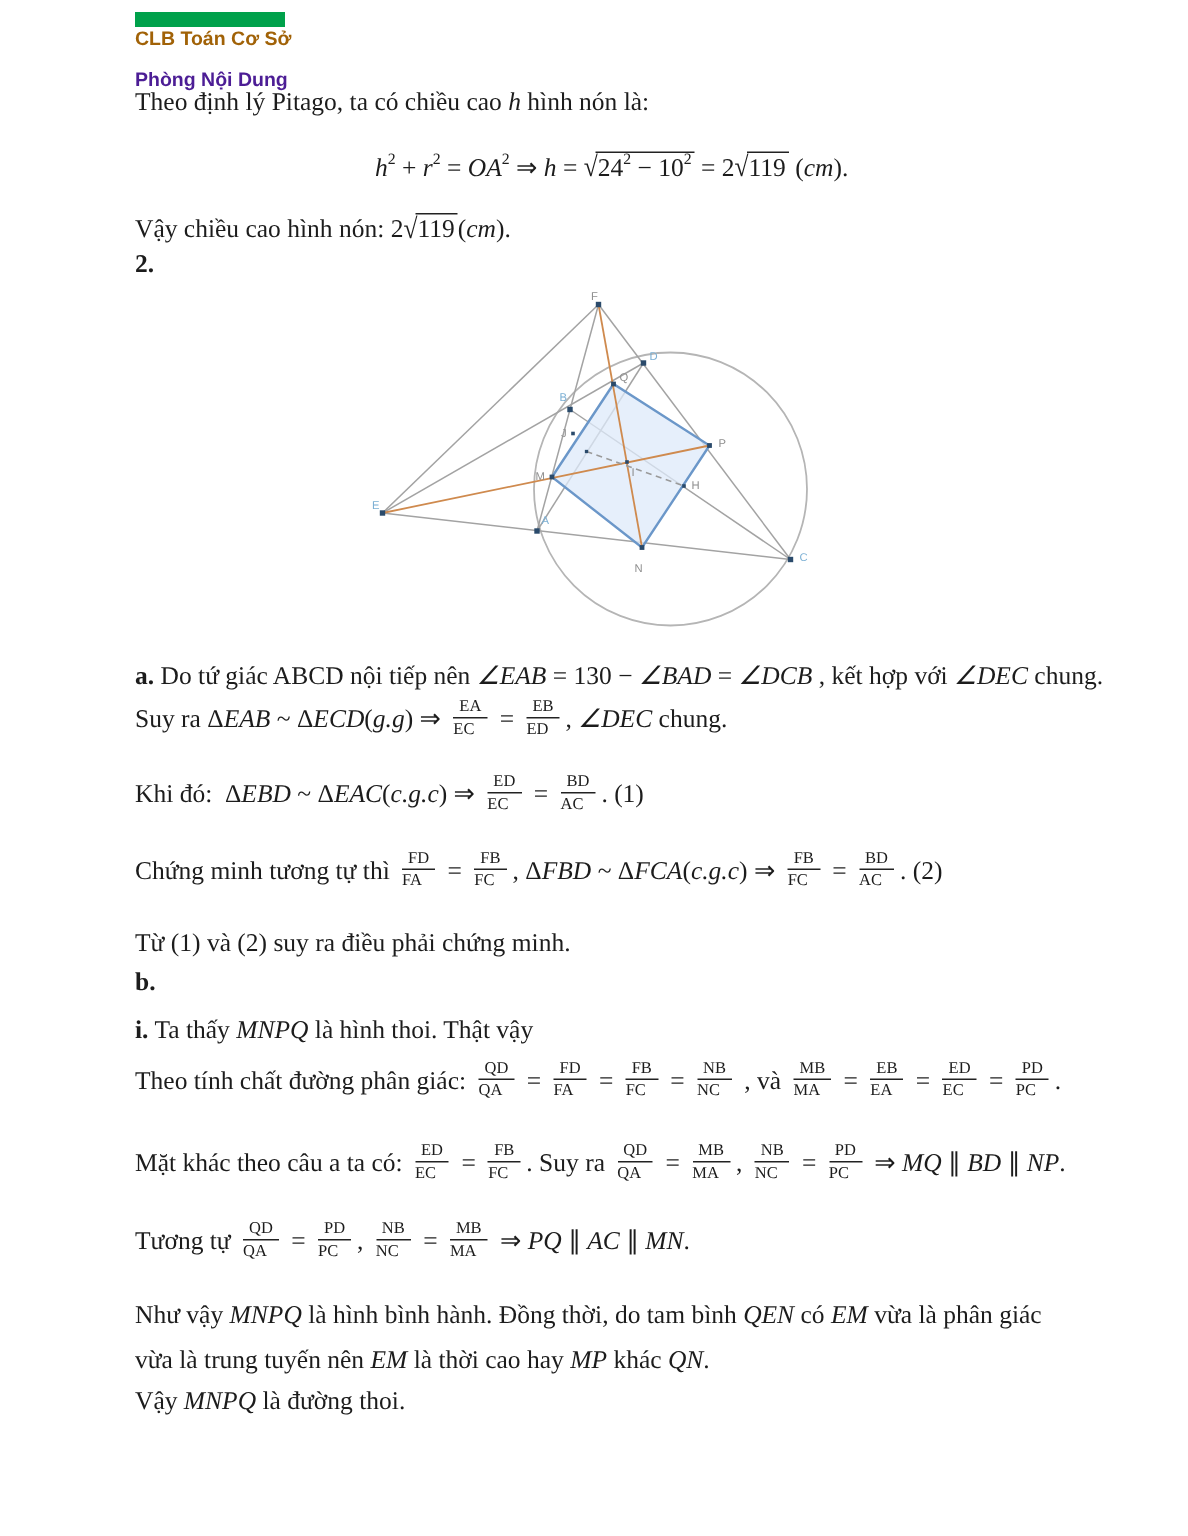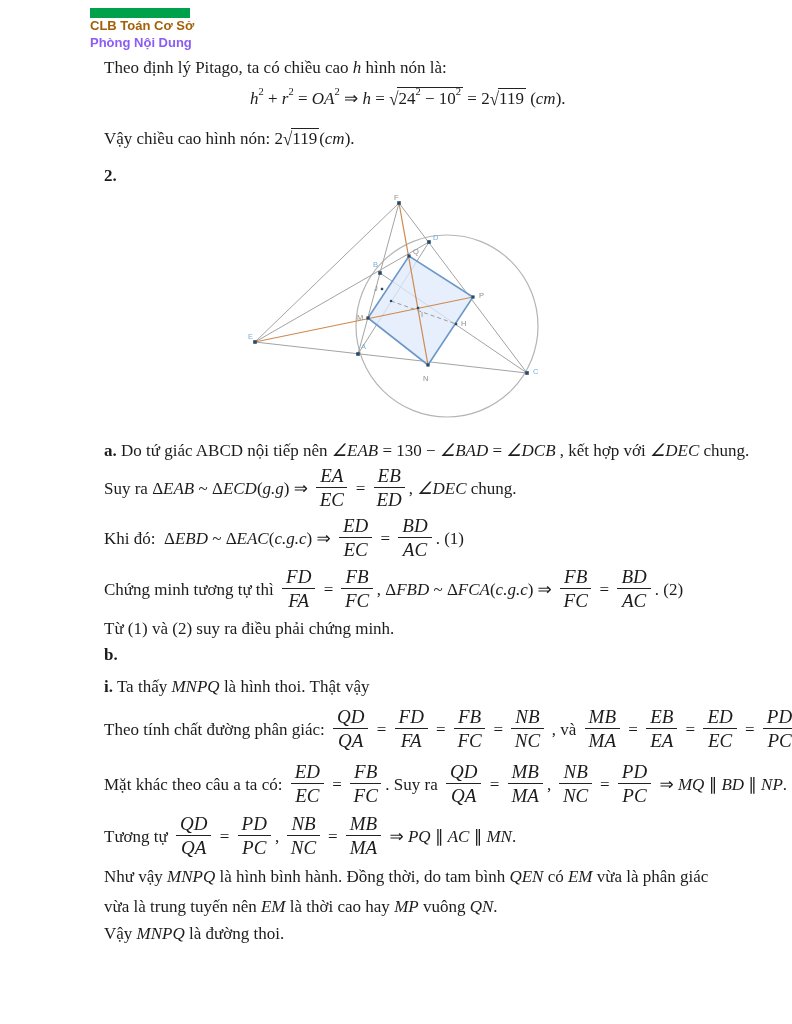--- a/index.html
+++ b/index.html
@@ -1,41 +1,41 @@
 <!DOCTYPE html>
 <html><head>
 <meta charset="utf-8">
 <style>
   html,body{margin:0;padding:0;}
   body{width:792px;height:1024px;background:#ffffff;position:relative;overflow:hidden;
        font-family:"Liberation Serif",serif;color:#1c1c1c;}
   .hdr{position:absolute;left:90px;font-family:"Liberation Sans",sans-serif;
        font-weight:bold;font-size:13px;line-height:15px;white-space:nowrap;}
   .banner{position:absolute;left:90px;top:8px;width:100px;height:10px;background:#00a14b;}
-  .row{position:absolute;left:104px;font-size:17px;white-space:nowrap;}
+  .row{position:absolute;left:90px;font-size:17px;white-space:nowrap;}
   .seg{white-space:pre;}
   .it{font-style:italic;}
   .bd{font-weight:bold;}
   sup{font-size:0.62em;position:relative;top:-0.15em;}
-  .frac{display:inline-block;vertical-align:middle;text-align:center;
-        font-size:19px;line-height:1.12;margin:0 4px;font-style:italic;position:relative;top:-2px;}
+  .frac{display:inline-block;vertical-align:middle;
+        font-size:11px;line-height:1.12;margin:0 4px;position:relative;top:-2px;}
   .frac .num{display:block;padding:0 4px 1px;border-bottom:1.2px solid #222;}
   .frac .den{display:block;padding-top:1px;}
   .sqrt{display:inline-block;white-space:nowrap;}
   .sqrt .rad{display:inline-block;transform:scaleY(1.12);margin-right:-1px;}
-  .sqrt .radicand{display:inline-block;border-top:1.3px solid #222;padding:0 2px 0 1px;}
+  .sqrt .radicand{display:inline-block;border-top:1.3px solid #222;padding:0 2px 0 1px;margin-top:14px;}
   .diagram{position:absolute;left:230px;top:188px;}
   .pt-label{font-family:"Liberation Sans",sans-serif;font-size:7.5px;}
 </style>
 </head>
 <body>
 
 <div class="banner"></div>
 <div class="hdr" style="top: 18px; color: #a16207;">CLB Toán Cơ Sở</div>
-<div class="hdr" style="top: 35px; color: #8b5cf6;">Phòng Nội Dung</div>
+<div class="hdr" style="top: 45px; color: #4c1d95;">Phòng Nội Dung</div>
 
 <div class="row" style="top:58px"><span class="seg">Theo định lý Pitago, ta có chiều cao </span><span class="seg it">h</span><span class="seg"> hình nón là:</span></div>
 <div class="row" style="top:87px;left:250px"><span class="seg it">h</span><sup>2</sup><span class="seg"> + </span><span class="seg it">r</span><sup>2</sup><span class="seg"> = </span><span class="seg it">OA</span><sup>2</sup><span class="seg"> ⇒ </span><span class="seg it">h</span><span class="seg"> = </span><span class="sqrt"><span class="rad">√</span><span class="radicand"><span class="seg">24</span><sup>2</sup><span class="seg"> − 10</span><sup>2</sup></span></span><span class="seg"> = 2</span><span class="sqrt"><span class="rad">√</span><span class="radicand"><span class="seg">119</span></span></span><span class="seg"> (</span><span class="seg it">cm</span><span class="seg">).</span></div>
 <div class="row" style="top:128px"><span class="seg">Vậy chiều cao hình nón: 2</span><span class="sqrt"><span class="rad">√</span><span class="radicand"><span class="seg">119</span></span></span><span class="seg">(</span><span class="seg it">cm</span><span class="seg">).</span></div>
 <div class="row" style="top:166px"><span class="seg bd">2.</span></div>
 
 <svg class="diagram" width="340" height="247" viewBox="0 0 340 247">
   <circle cx="217" cy="138" r="91" fill="none" stroke="#b5b5b5" stroke-width="1.2"></circle>
   <line x1="25" y1="154" x2="169" y2="15" stroke="#a3a3a3" stroke-width="1"></line>
   <line x1="169" y1="15" x2="297" y2="185" stroke="#a3a3a3" stroke-width="1"></line>
@@ -83,14 +83,14 @@
 <div class="row" style="top:467px"><span class="seg">Suy ra Δ</span><span class="seg it">EAB</span><span class="seg"> ~ Δ</span><span class="seg it">ECD</span><span class="seg">(</span><span class="seg it">g.g</span><span class="seg">) ⇒ </span><span class="frac"><span class="num">EA</span><span class="den">EC</span></span><span class="seg"> = </span><span class="frac"><span class="num">EB</span><span class="den">ED</span></span><span class="seg">, </span><span class="seg it">∠DEC</span><span class="seg"> chung.</span></div>
 <div class="row" style="top:517px"><span class="seg">Khi đó:  Δ</span><span class="seg it">EBD</span><span class="seg"> ~ Δ</span><span class="seg it">EAC</span><span class="seg">(</span><span class="seg it">c.g.c</span><span class="seg">) ⇒ </span><span class="frac"><span class="num">ED</span><span class="den">EC</span></span><span class="seg"> = </span><span class="frac"><span class="num">BD</span><span class="den">AC</span></span><span class="seg">. (1)</span></div>
 <div class="row" style="top:568px"><span class="seg">Chứng minh tương tự thì </span><span class="frac"><span class="num">FD</span><span class="den">FA</span></span><span class="seg"> = </span><span class="frac"><span class="num">FB</span><span class="den">FC</span></span><span class="seg">, Δ</span><span class="seg it">FBD</span><span class="seg"> ~ Δ</span><span class="seg it">FCA</span><span class="seg">(</span><span class="seg it">c.g.c</span><span class="seg">) ⇒ </span><span class="frac"><span class="num">FB</span><span class="den">FC</span></span><span class="seg"> = </span><span class="frac"><span class="num">BD</span><span class="den">AC</span></span><span class="seg">. (2)</span></div>
 <div class="row" style="top:619px"><span class="seg">Từ (1) và (2) suy ra điều phải chứng minh.</span></div>
 <div class="row" style="top:645px"><span class="seg bd">b.</span></div>
 <div class="row" style="top:677px"><span class="seg bd">i.</span><span class="seg"> Ta thấy </span><span class="seg it">MNPQ</span><span class="seg"> là hình thoi. Thật vậy</span></div>
 <div class="row" style="top:708px"><span class="seg">Theo tính chất đường phân giác: </span><span class="frac"><span class="num">QD</span><span class="den">QA</span></span><span class="seg"> = </span><span class="frac"><span class="num">FD</span><span class="den">FA</span></span><span class="seg"> = </span><span class="frac"><span class="num">FB</span><span class="den">FC</span></span><span class="seg"> = </span><span class="frac"><span class="num">NB</span><span class="den">NC</span></span><span class="seg"> , và </span><span class="frac"><span class="num">MB</span><span class="den">MA</span></span><span class="seg"> = </span><span class="frac"><span class="num">EB</span><span class="den">EA</span></span><span class="seg"> = </span><span class="frac"><span class="num">ED</span><span class="den">EC</span></span><span class="seg"> = </span><span class="frac"><span class="num">PD</span><span class="den">PC</span></span><span class="seg">.</span></div>
 <div class="row" style="top:763px"><span class="seg">Mặt khác theo câu a ta có: </span><span class="frac"><span class="num">ED</span><span class="den">EC</span></span><span class="seg"> = </span><span class="frac"><span class="num">FB</span><span class="den">FC</span></span><span class="seg">. Suy ra </span><span class="frac"><span class="num">QD</span><span class="den">QA</span></span><span class="seg"> = </span><span class="frac"><span class="num">MB</span><span class="den">MA</span></span><span class="seg">, </span><span class="frac"><span class="num">NB</span><span class="den">NC</span></span><span class="seg"> = </span><span class="frac"><span class="num">PD</span><span class="den">PC</span></span><span class="seg"> ⇒ </span><span class="seg it">MQ</span><span class="seg"> ∥ </span><span class="seg it">BD</span><span class="seg"> ∥ </span><span class="seg it">NP</span><span class="seg">.</span></div>
 <div class="row" style="top:815px"><span class="seg">Tương tự </span><span class="frac"><span class="num">QD</span><span class="den">QA</span></span><span class="seg"> = </span><span class="frac"><span class="num">PD</span><span class="den">PC</span></span><span class="seg">, </span><span class="frac"><span class="num">NB</span><span class="den">NC</span></span><span class="seg"> = </span><span class="frac"><span class="num">MB</span><span class="den">MA</span></span><span class="seg"> ⇒ </span><span class="seg it">PQ</span><span class="seg"> ∥ </span><span class="seg it">AC</span><span class="seg"> ∥ </span><span class="seg it">MN</span><span class="seg">.</span></div>
 <div class="row" style="top:867px"><span class="seg">Như vậy </span><span class="seg it">MNPQ</span><span class="seg"> là hình bình hành. Đồng thời, do tam bình </span><span class="seg it">QEN</span><span class="seg"> có </span><span class="seg it">EM</span><span class="seg"> vừa là phân giác</span></div>
-<div class="row" style="top:897px"><span class="seg">vừa là trung tuyến nên </span><span class="seg it">EM</span><span class="seg"> là thời cao hay </span><span class="seg it">MP</span><span class="seg"> vuông </span><span class="seg it">QN</span><span class="seg">.</span></div>
+<div class="row" style="top:897px"><span class="seg">vừa là trung tuyến nên </span><span class="seg it">EM</span><span class="seg"> là thời cao hay </span><span class="seg it">MP</span><span class="seg"> khác </span><span class="seg it">QN</span><span class="seg">.</span></div>
 <div class="row" style="top:924px"><span class="seg">Vậy </span><span class="seg it">MNPQ</span><span class="seg"> là đường thoi.</span></div>
 
 </body></html>

